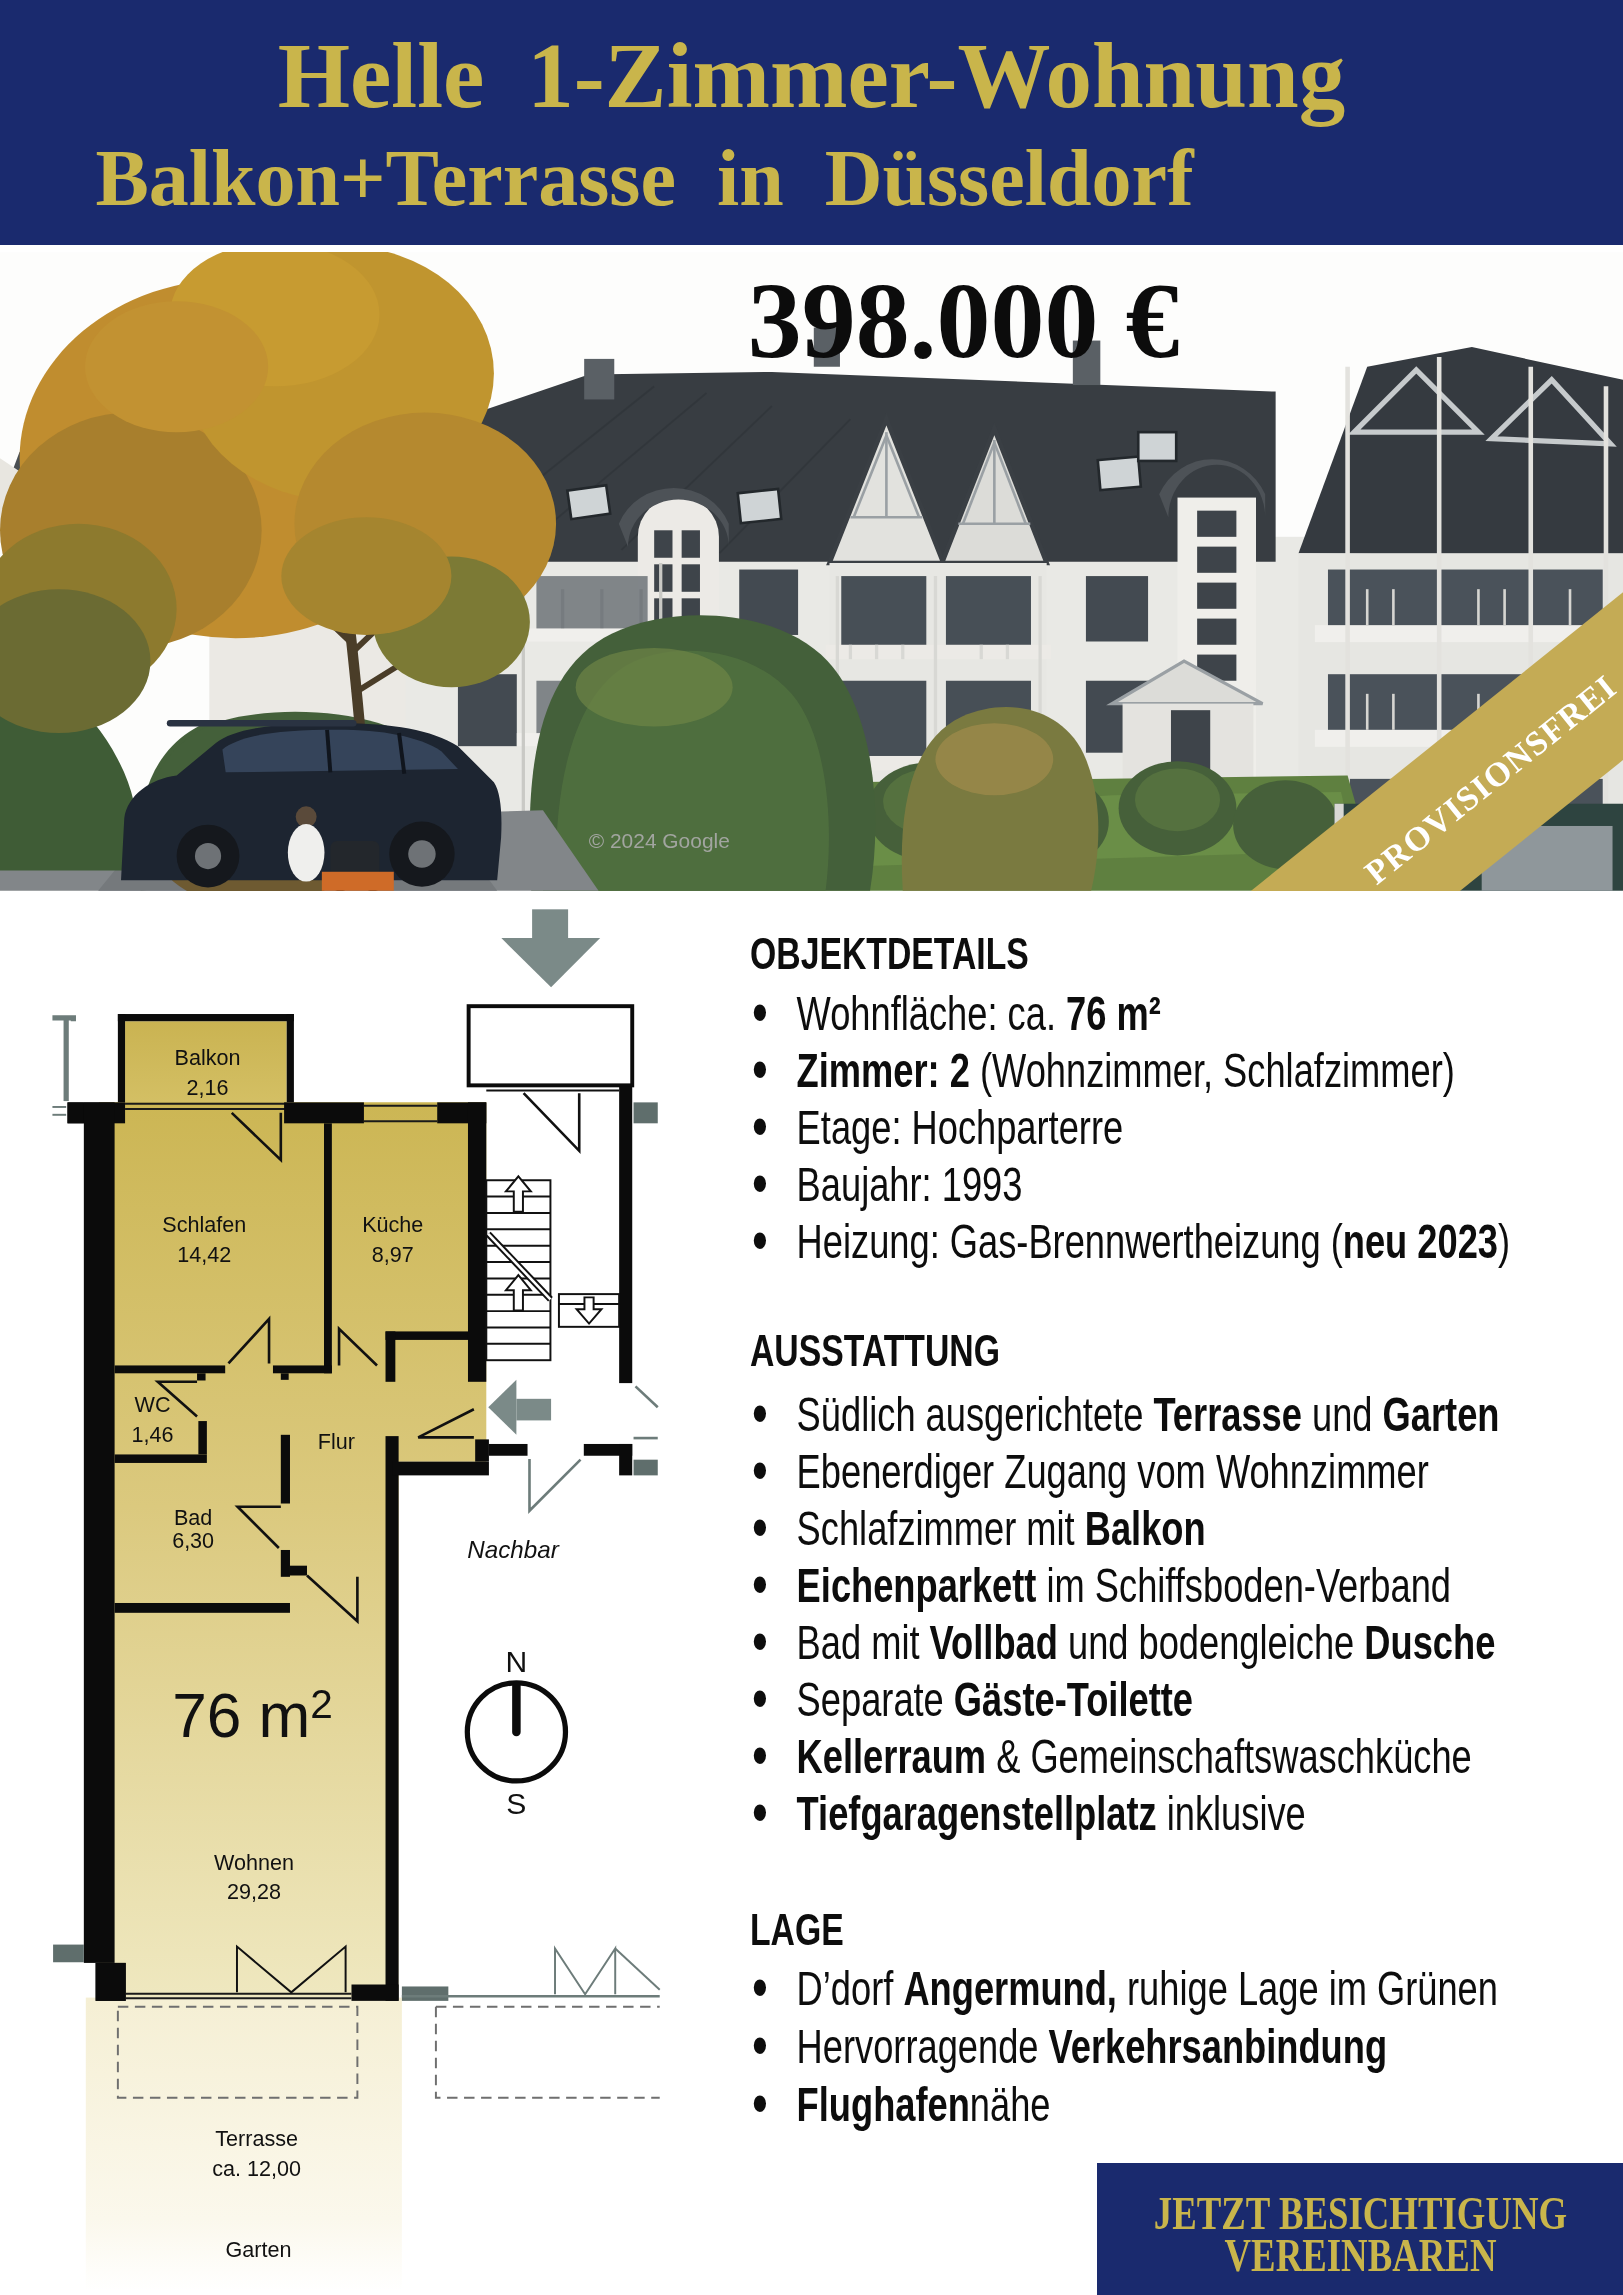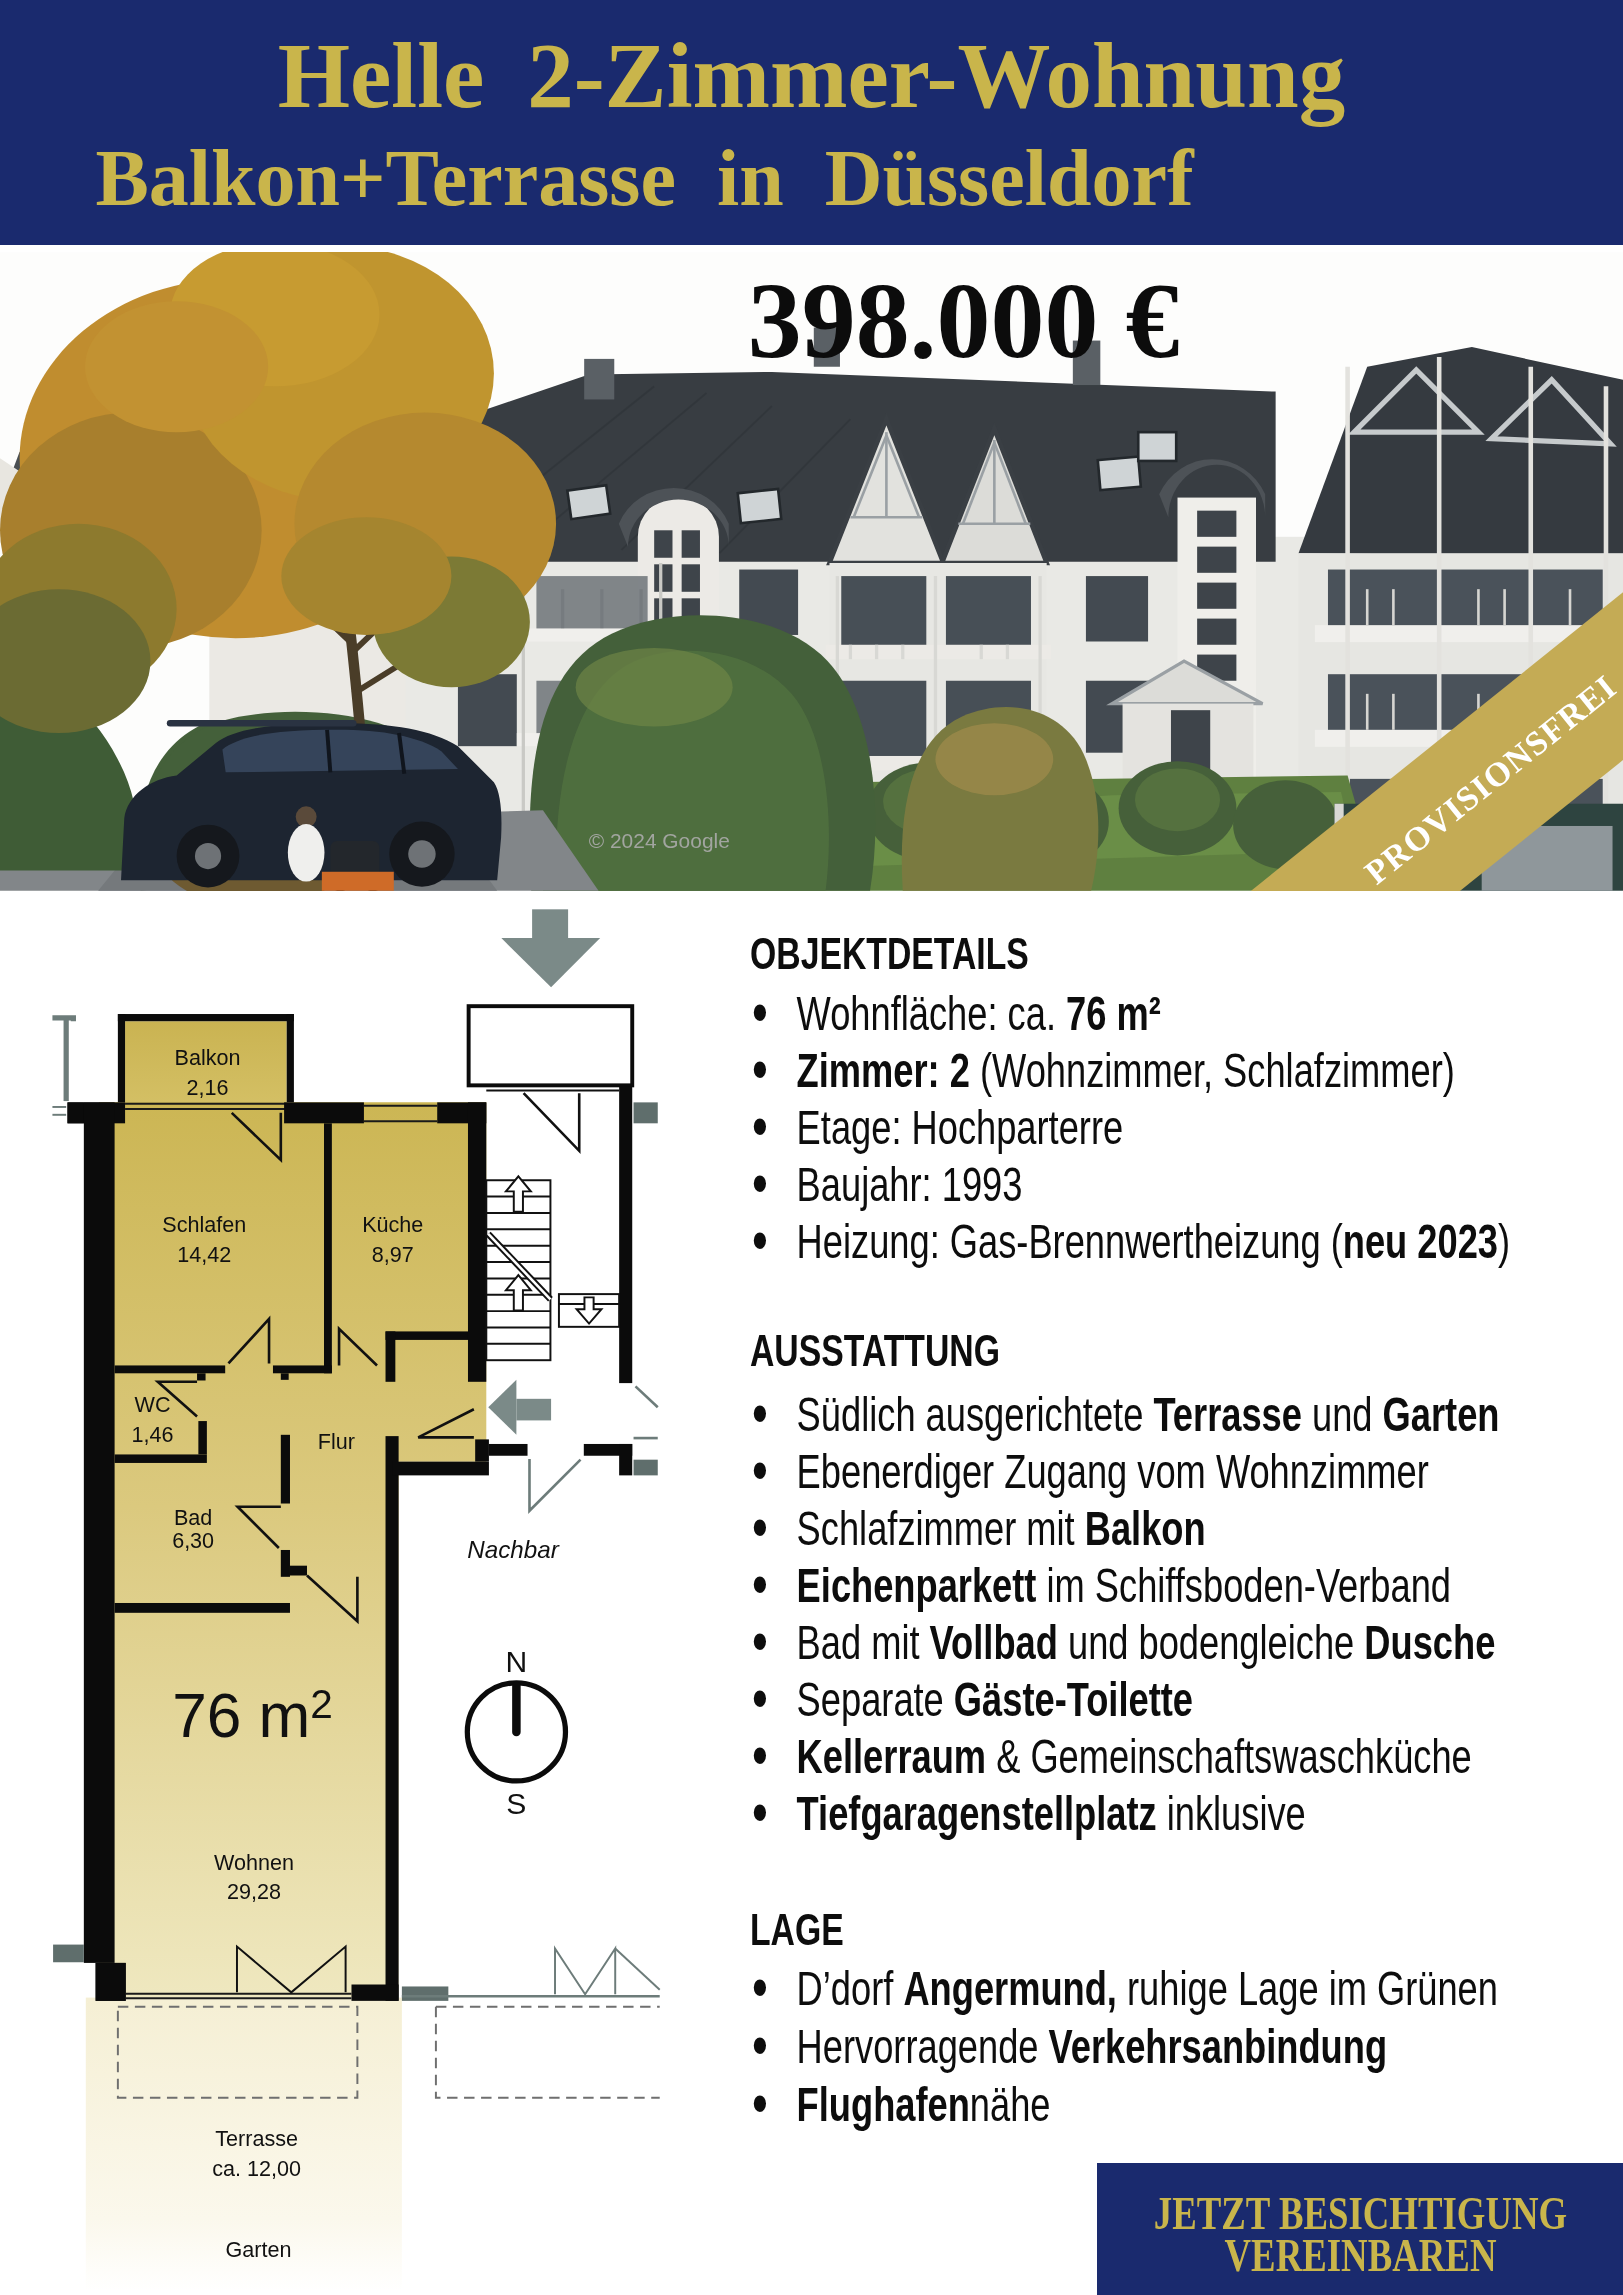--- a/index.html
+++ b/index.html
@@ -13,21 +13,21 @@
       transform:scaleX(0.74);transform-origin:left top;white-space:nowrap;}
   .bu{display:inline-block;width:63px;padding-left:2.6px;box-sizing:border-box;font-size:61px;line-height:0;vertical-align:-2.6px;}
 </style>
 </head>
 <body>
 
 <div class="abs" style="left:0;top:0;width:1623px;height:245px;background:#1a2a6e;"></div>
 
 <div class="abs" style="left:0;top:29px;width:1623px;text-align:center;
      font-family:'Liberation Serif',serif;font-weight:bold;font-size:93px;line-height:93px;
-     color:#c9b54b;word-spacing:19.6px;">Helle 2-Zimmer-Wohnung</div>
+     color:#c9b54b;word-spacing:19.6px;">Helle 1-Zimmer-Wohnung</div>
 
 <div class="abs" style="left:0;top:138px;width:1289px;text-align:center;
      font-family:'Liberation Serif',serif;font-weight:bold;font-size:80px;line-height:80px;
      color:#c9b54b;word-spacing:21px;">Balkon+Terrasse in Düsseldorf</div>
 
 <div class="abs" style="left:0;top:252px;width:1623px;height:639px;">
 <svg width="1623" height="639" viewBox="0 385 2481 976">
 
   <rect x="0" y="385" width="2481" height="976" fill="#fdfdfc"></rect>
 

